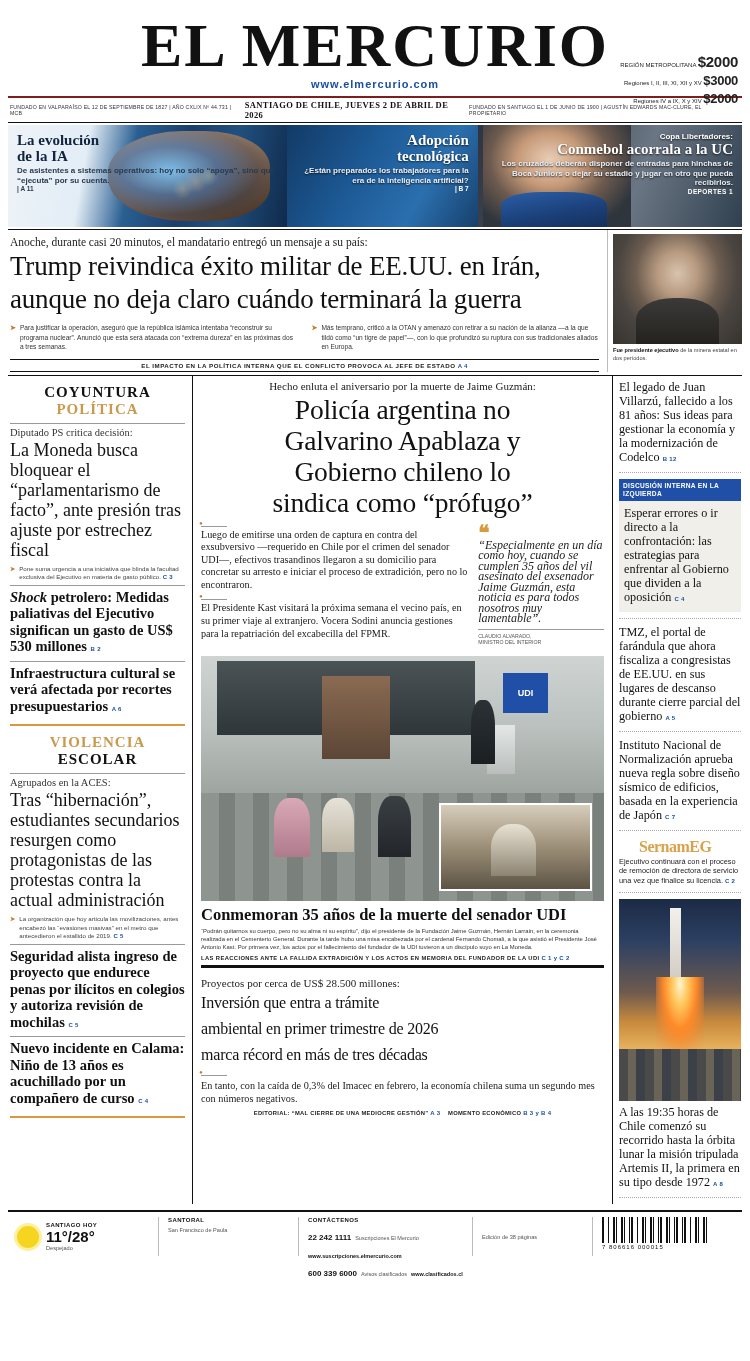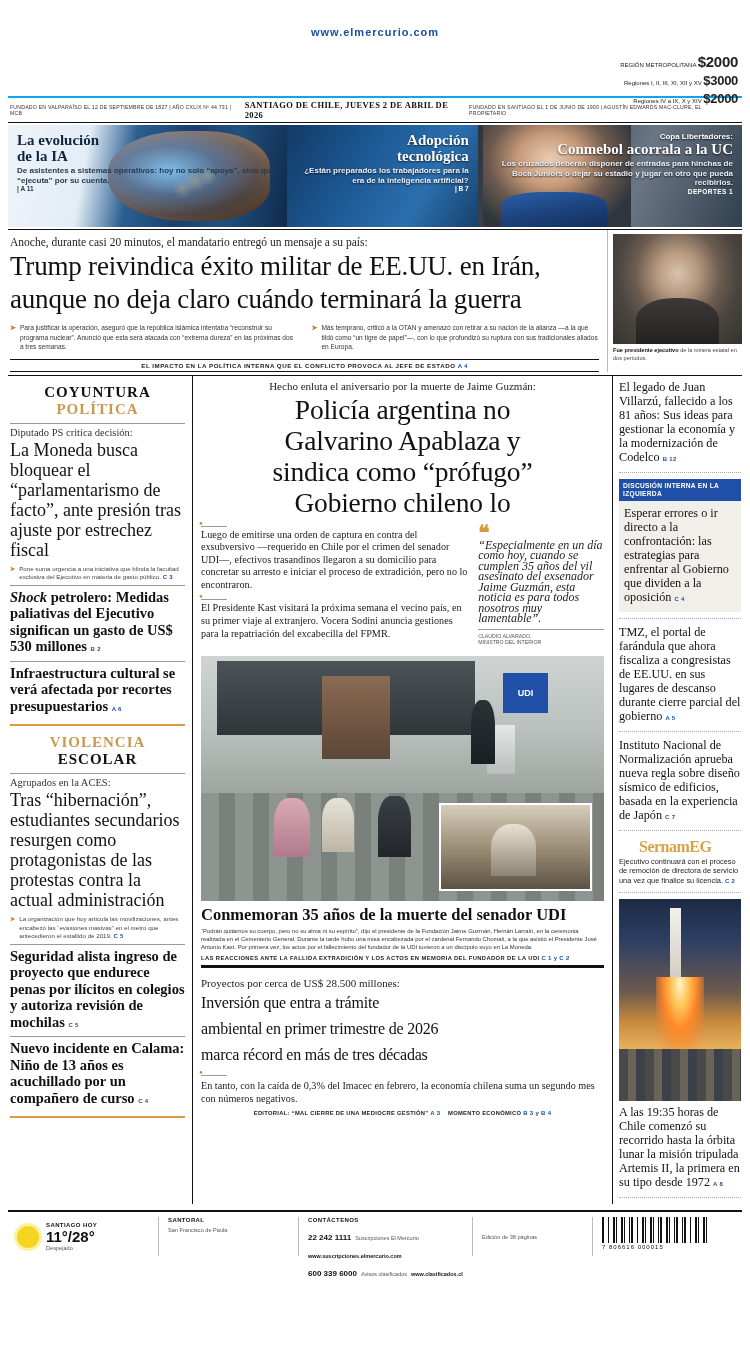--- a/index.html
+++ b/index.html
@@ -27,32 +27,32 @@
     line-height: 62px;
     color: #111;
   }
   .masthead-url {
     text-align: center;
     font-family: "Liberation Sans", sans-serif;
     font-weight: bold;
     font-size: 11px;
     letter-spacing: 1px;
     color: #1a4fa0;
-    margin-top: 12px;
+    margin-top: 2px;
   }
   .price-box {
     position: absolute; right: 4px; top: 52px;
     text-align: right; line-height: 1.35;
   }
   .price-row { font-family: "Liberation Sans", sans-serif; font-size: 6px; color: #222; white-space: nowrap;}
   .price-row b { font-size: 13px; letter-spacing: -0.3px; }
   .price-row.main b { font-size: 15px; }
 
   .dateline {
-    border-top: 2px solid #0ea5e9; border-bottom: 1px solid #111;
+    border-top: 2px solid #7f1d1d; border-bottom: 1px solid #111;
     display: flex; align-items: center; justify-content: space-between;
     font-family: "Liberation Sans", sans-serif;
     font-size: 5.2px; color: #333; padding: 2px 2px; letter-spacing: .2px;
   }
   .dateline .center {
     font-family: "Liberation Serif", serif;
     font-size: 8.5px; font-weight: bold; letter-spacing: .4px; color:#111;
   }
 
   
@@ -272,20 +272,21 @@
   .barcode i { display:block; width:1px; height:100%; background:#111; }
   .barcode i.w { width:2px; } .barcode i.g { background:#fff; width:2px; }
   .bc-num { font-family:"Liberation Sans",sans-serif; font-size:6px; letter-spacing:1px; color:#111; margin-top:1px; }
 </style>
 </head>
 <body>
 
 <div class="page">
 
   <div class="masthead">
+    <div class="masthead-title">EL MERCURIO</div>
     <div class="masthead-url">www.elmercurio.com</div>
     <div class="price-box">
       <div class="price-row main">
         <span>REGIÓN METROPOLITANA</span>
         <b>$2000</b>
       </div>
       <div class="price-row">
         <span>Regiones I, II, III, XI, XII y XV</span>
         <b>$3000</b>
       </div>
@@ -436,22 +437,22 @@
         </div>
       </div>
       <div class="rule-orange"></div>
     </div>
 
     <div class="col-mid">
       <div class="mid-kick">Hecho enluta el aniversario por la muerte de Jaime Guzmán:</div>
       <div class="mid-h">
         <div>Policía argentina no</div>
         <div>Galvarino Apablaza y</div>
+        <div>Gobierno chileno lo</div>
         <div>sindica como “prófugo”</div>
-        <div>Gobierno chileno lo</div>
       </div>
 
       <div class="mid-body">
         <div class="mid-text">
           <div class="dot-lead"></div>
           <div class="para">Luego de emitirse una orden de captura en contra del exsubversivo —requerido en Chile por el crimen del senador UDI—, efectivos trasandinos llegaron a su domicilio para concretar su arresto e iniciar el proceso de extradición, pero no lo encontraron.</div>
           <div class="dot-lead"></div>
           <div class="para">El Presidente Kast visitará la próxima semana el vecino país, en su primer viaje al extranjero. Vocera Sodini anuncia gestiones para la repatriación del excabecilla del FPMR.</div>
         </div>
         <div class="quote">

